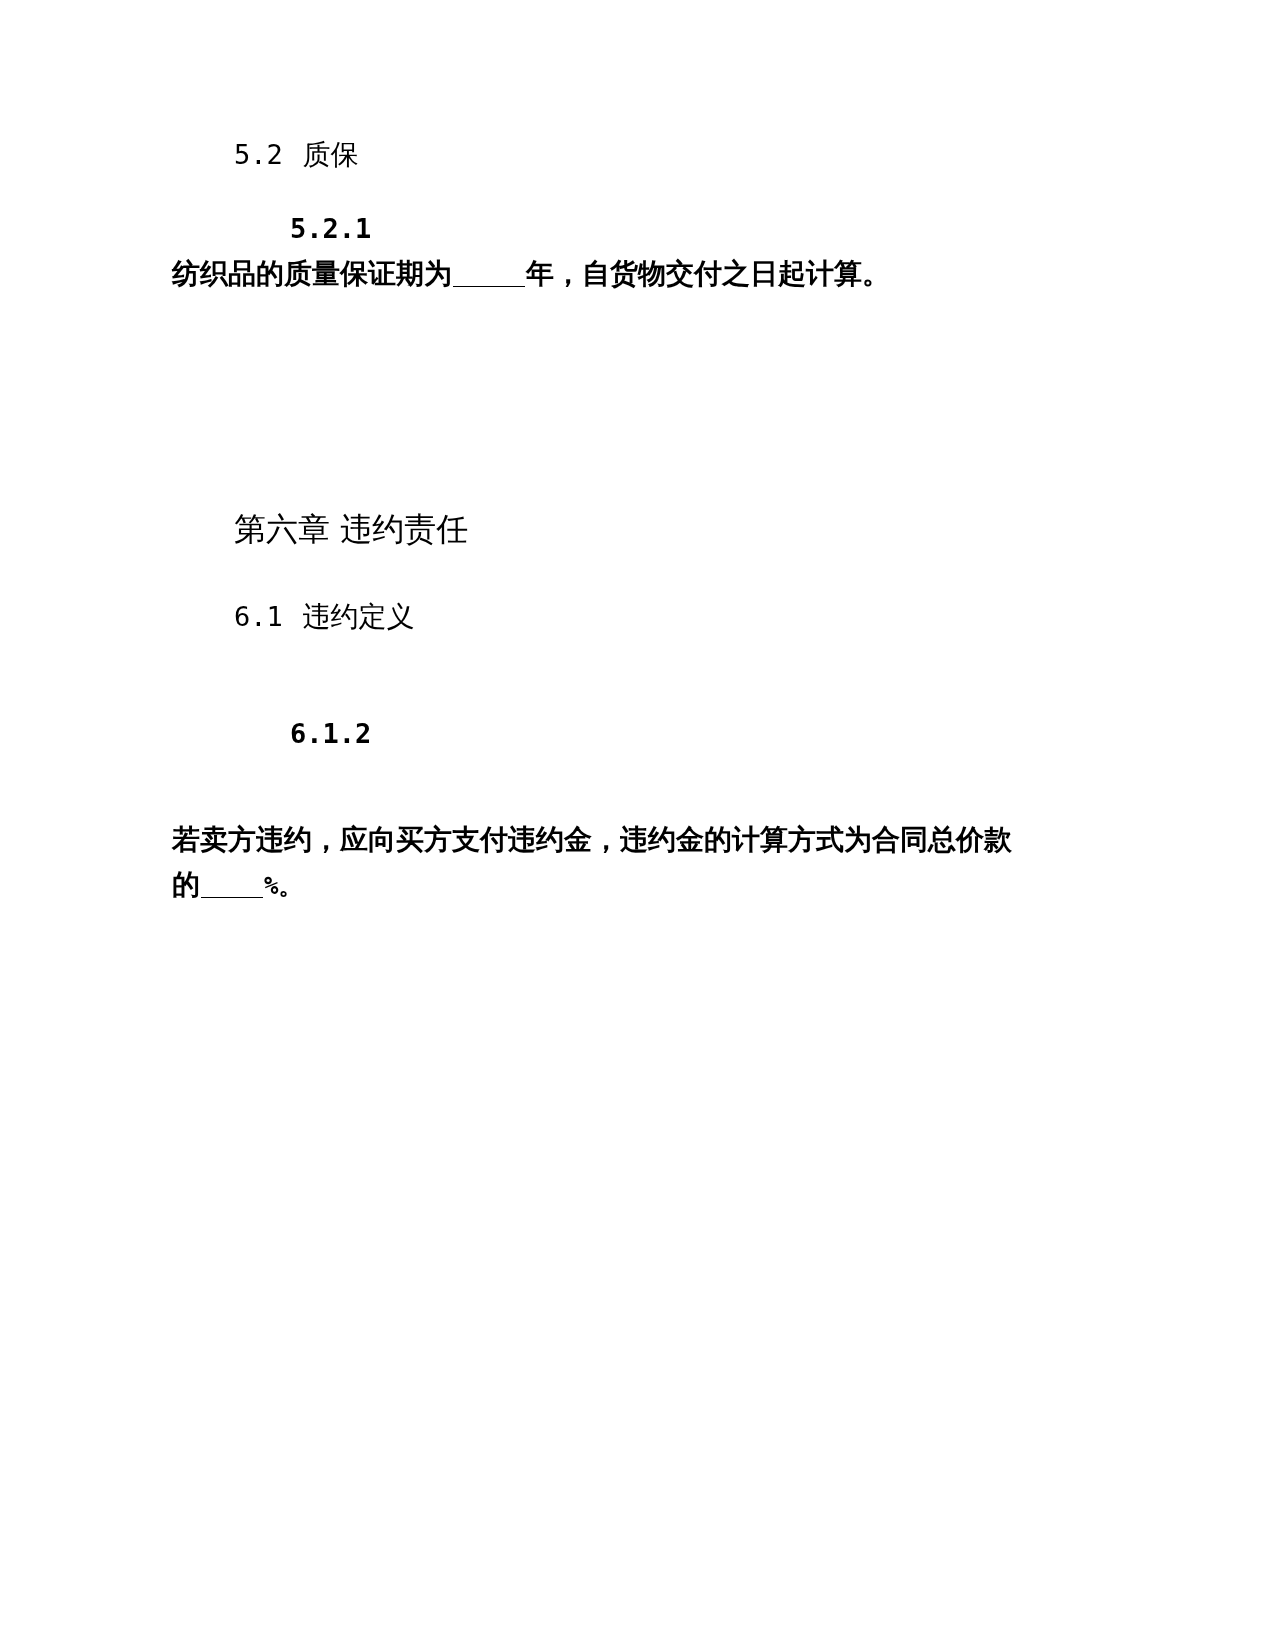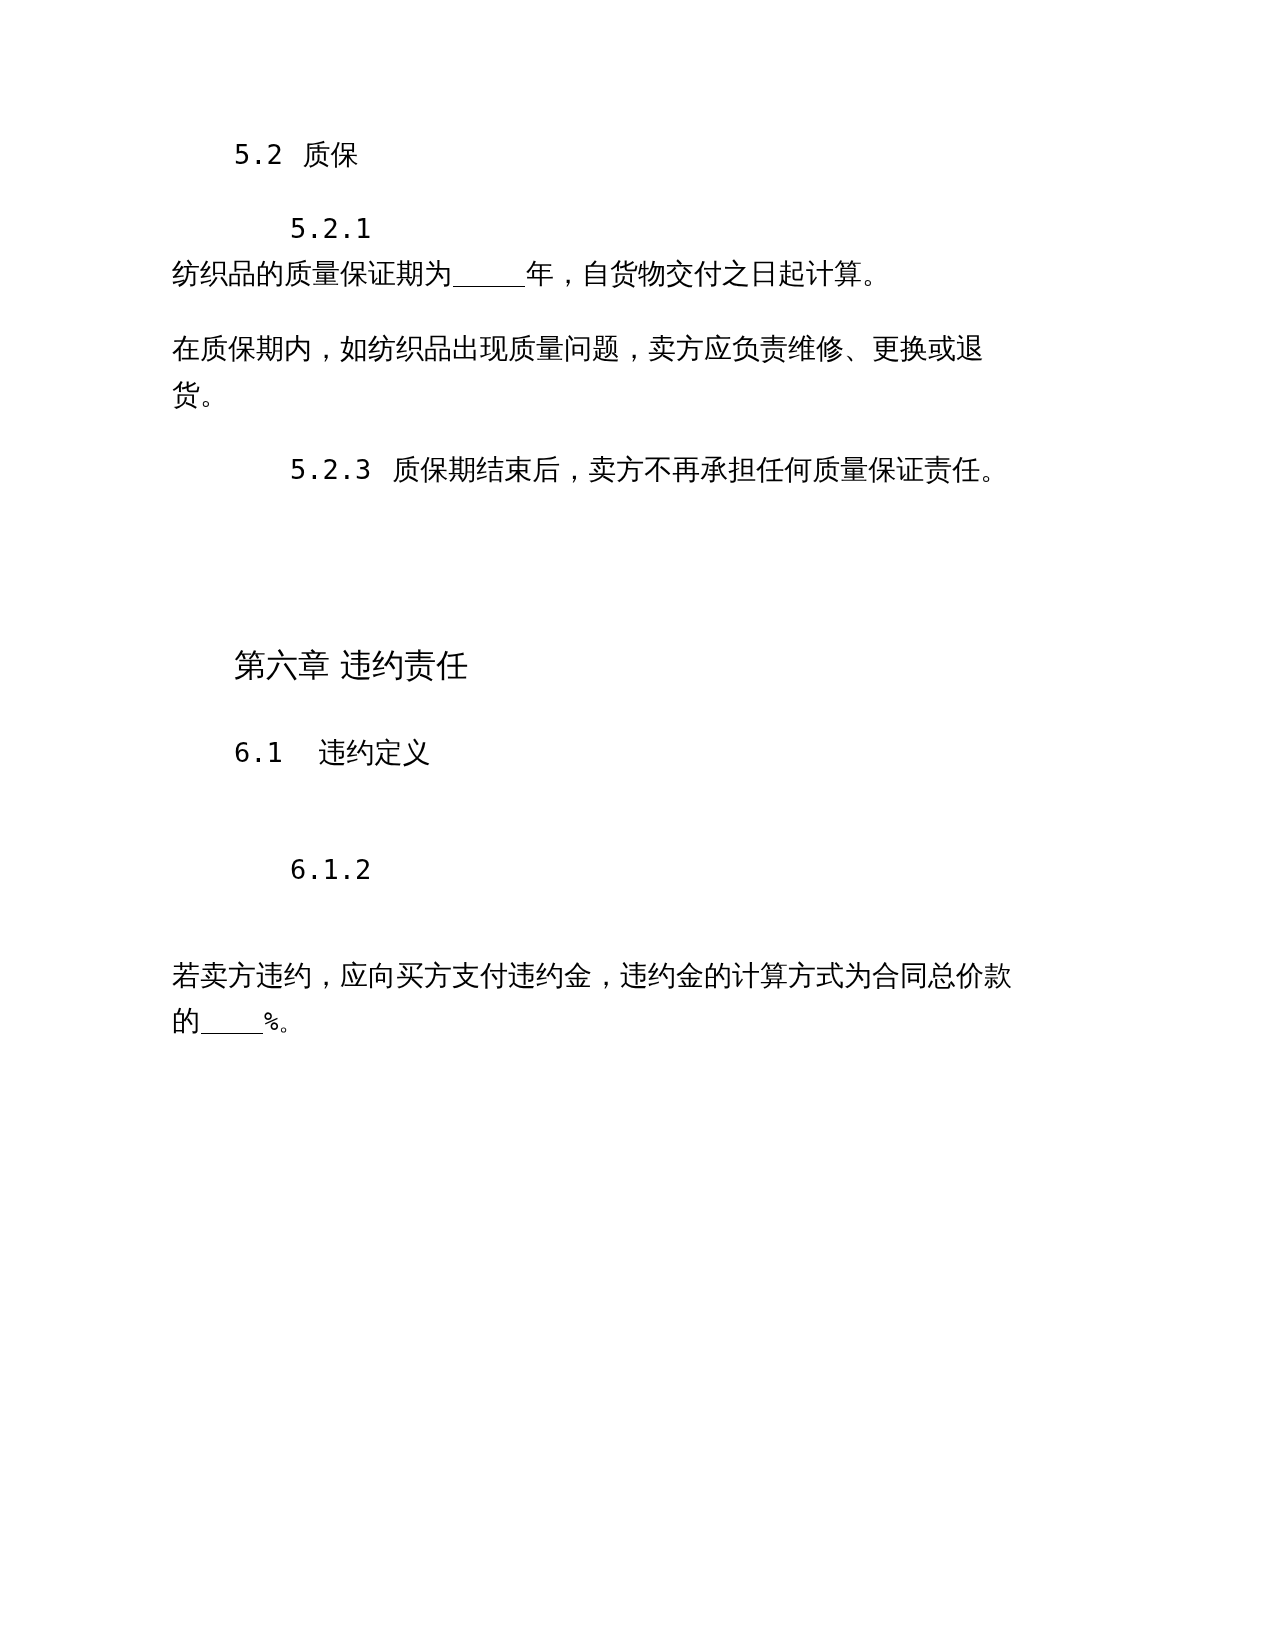--- a/index.html
+++ b/index.html
@@ -51,20 +51,21 @@
     font-size: 32px;
     line-height: 1.45;
     padding-left: 62px;
     font-family: "DejaVu Sans", "Liberation Sans", sans-serif;
   }
 
   .para {
     font-size: 28px;
     line-height: 1.62;
     font-family: "DejaVu Sans", "Liberation Sans", sans-serif;
+    font-weight: bold;
   }
   .para-indent {
     padding-left: 118px;
   }
   .para-body {
     padding-left: 0;
   }
 
   .blank-line {
     display: inline-block;
@@ -101,38 +102,33 @@
 
     <div class="para para-indent">
       <span class="num">5.2.1</span>
     </div>
     <div class="para para-body">
       <span>纺织品的质量保证期为</span><span class="blank-line"></span><span>年，自货物交付之日起计算。</span>
     </div>
 
     <div class="gap-sm"></div>
 
-    <div class="para para-body">在质保期内，如纺织品出现质量问题，卖方应负责维修、更换或退货。</div>
 
     <div class="gap-sm"></div>
 
-    <div class="para para-indent">
-      <span class="num">5.2.3</span>
-      <span style="margin-left:12px;">质保期结束后，卖方不再承担任何质量保证责任。</span>
-    </div>
 
     <div class="gap-lg"></div>
 
     <div class="chapter">第六章 违约责任</div>
 
     <div class="gap-md"></div>
 
     <div class="heading">
       <span class="num">6.1</span>
-      <span class="title" style="margin-left:28px;">违约定义</span>
+      <span class="title" style="margin-left:12px;">违约定义</span>
     </div>
 
     <div class="gap-md"></div>
 
 
     <div class="gap-sm"></div>
 
     <div class="para para-indent">
       <span class="num">6.1.2</span>
     </div>

